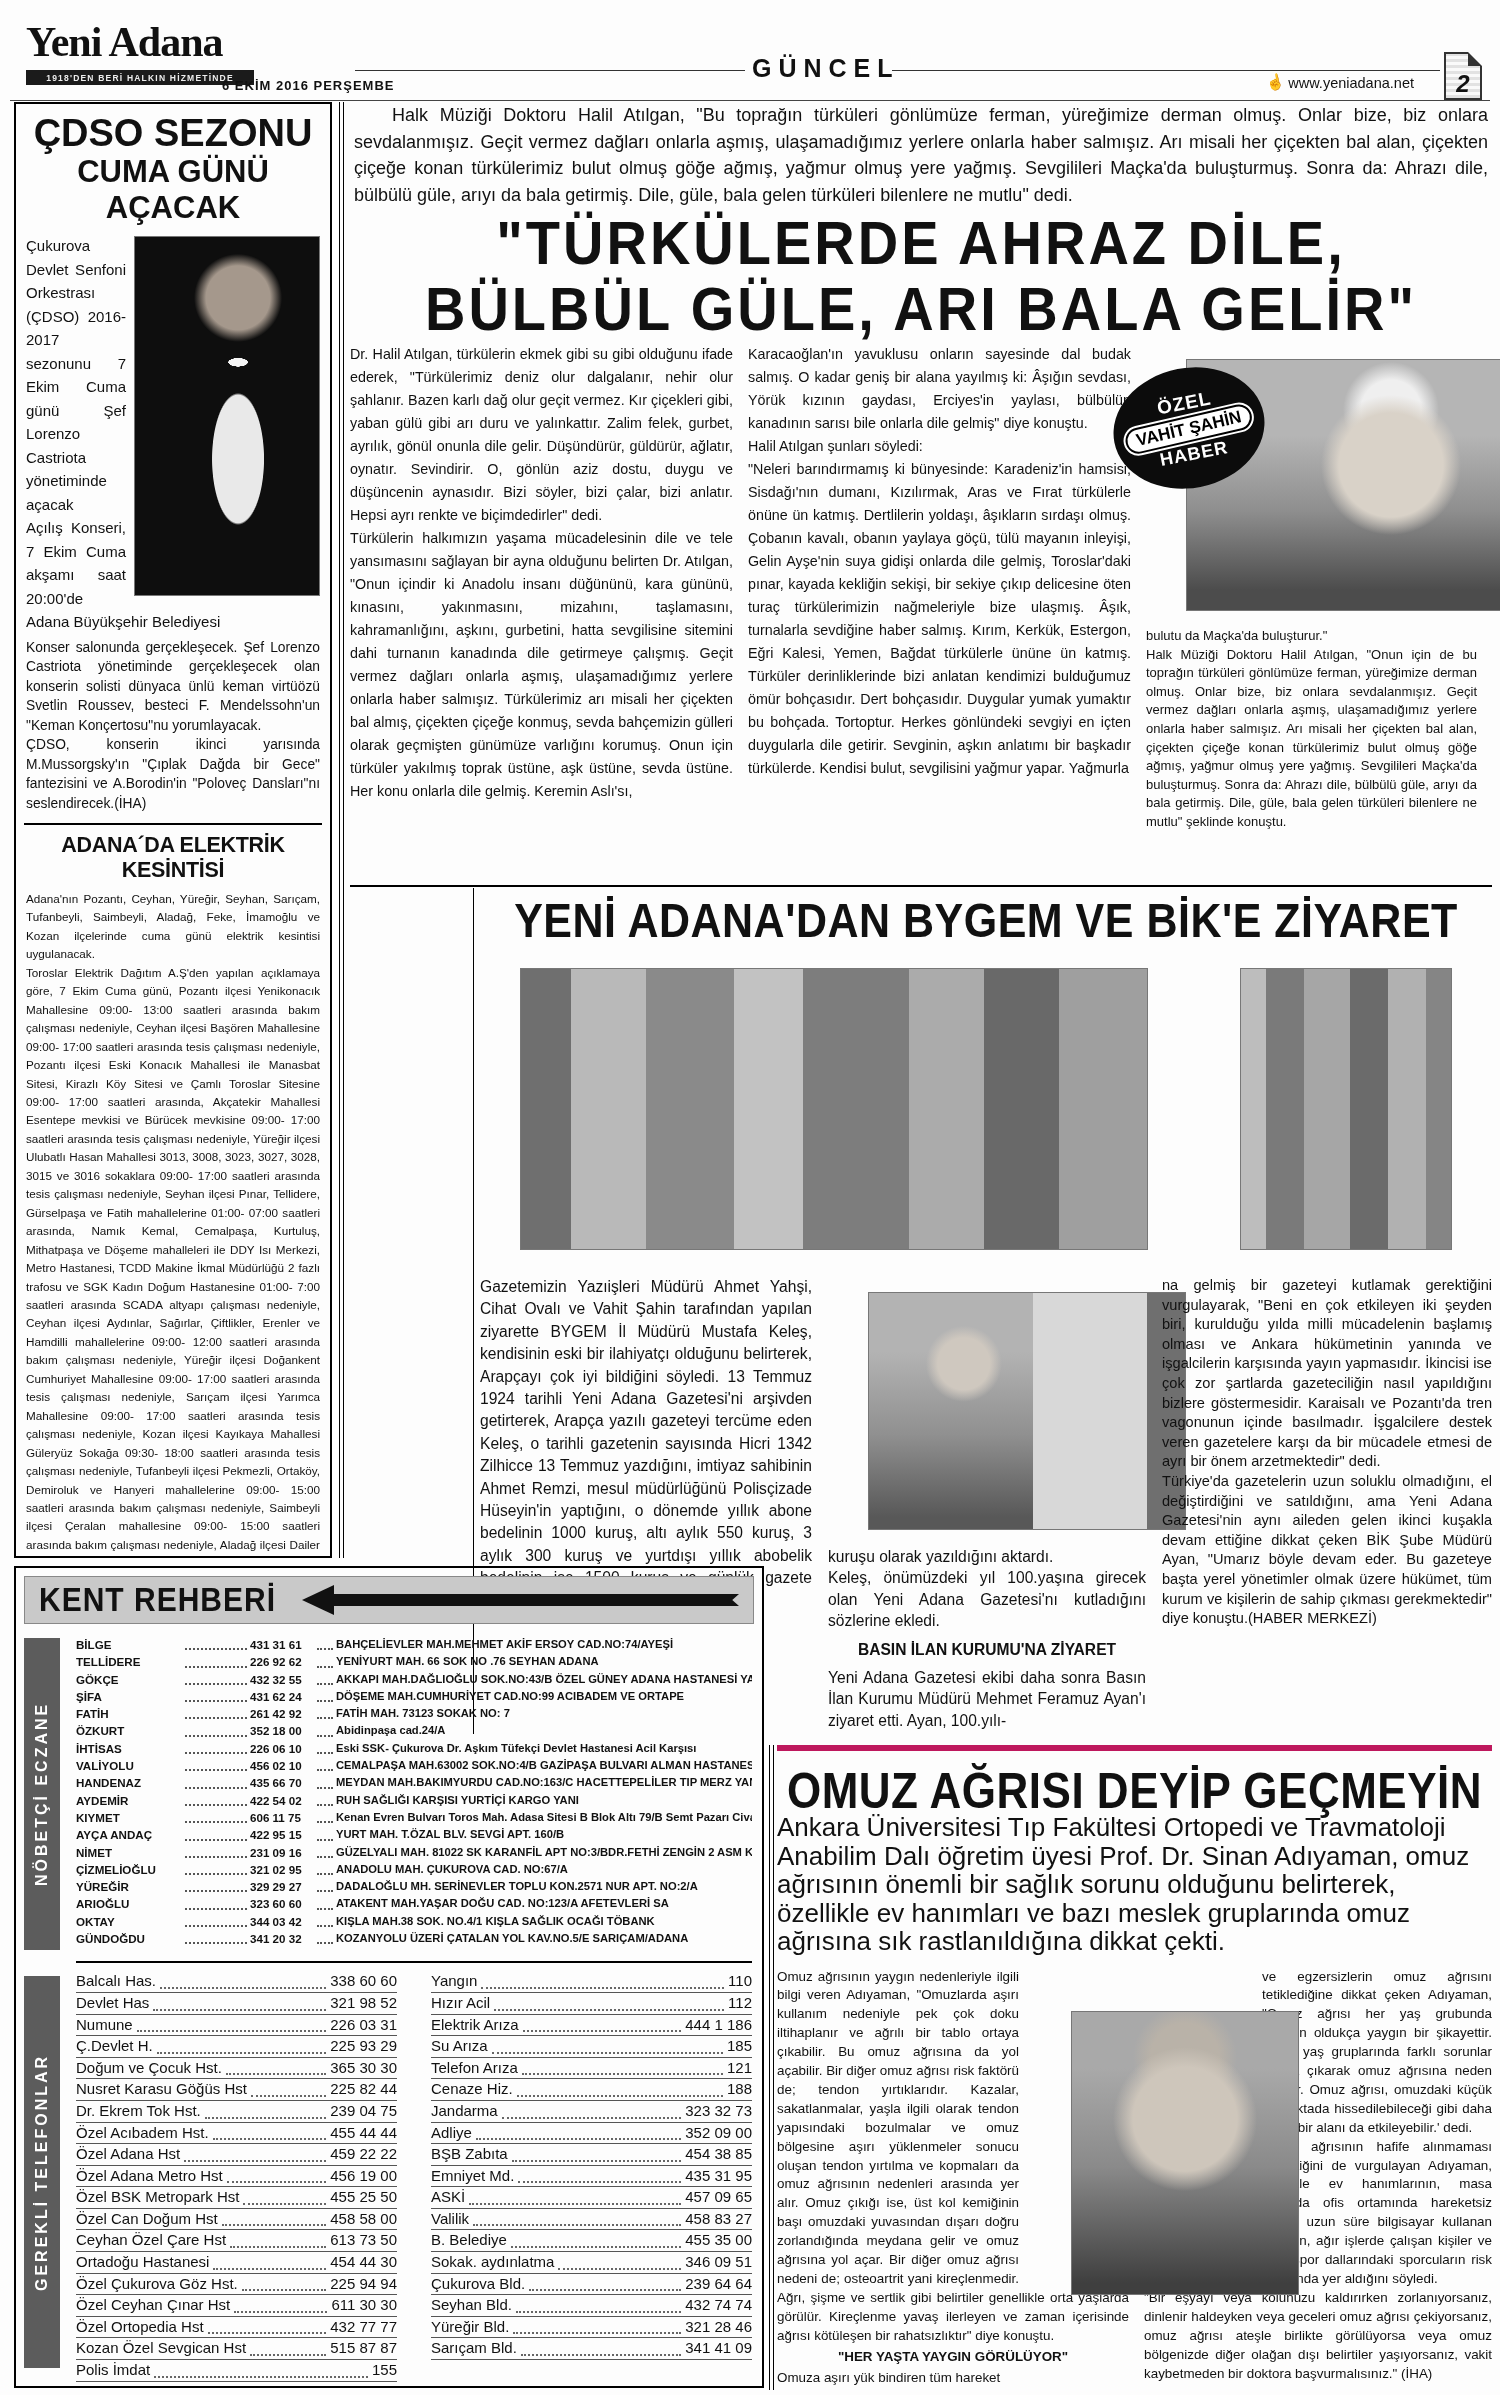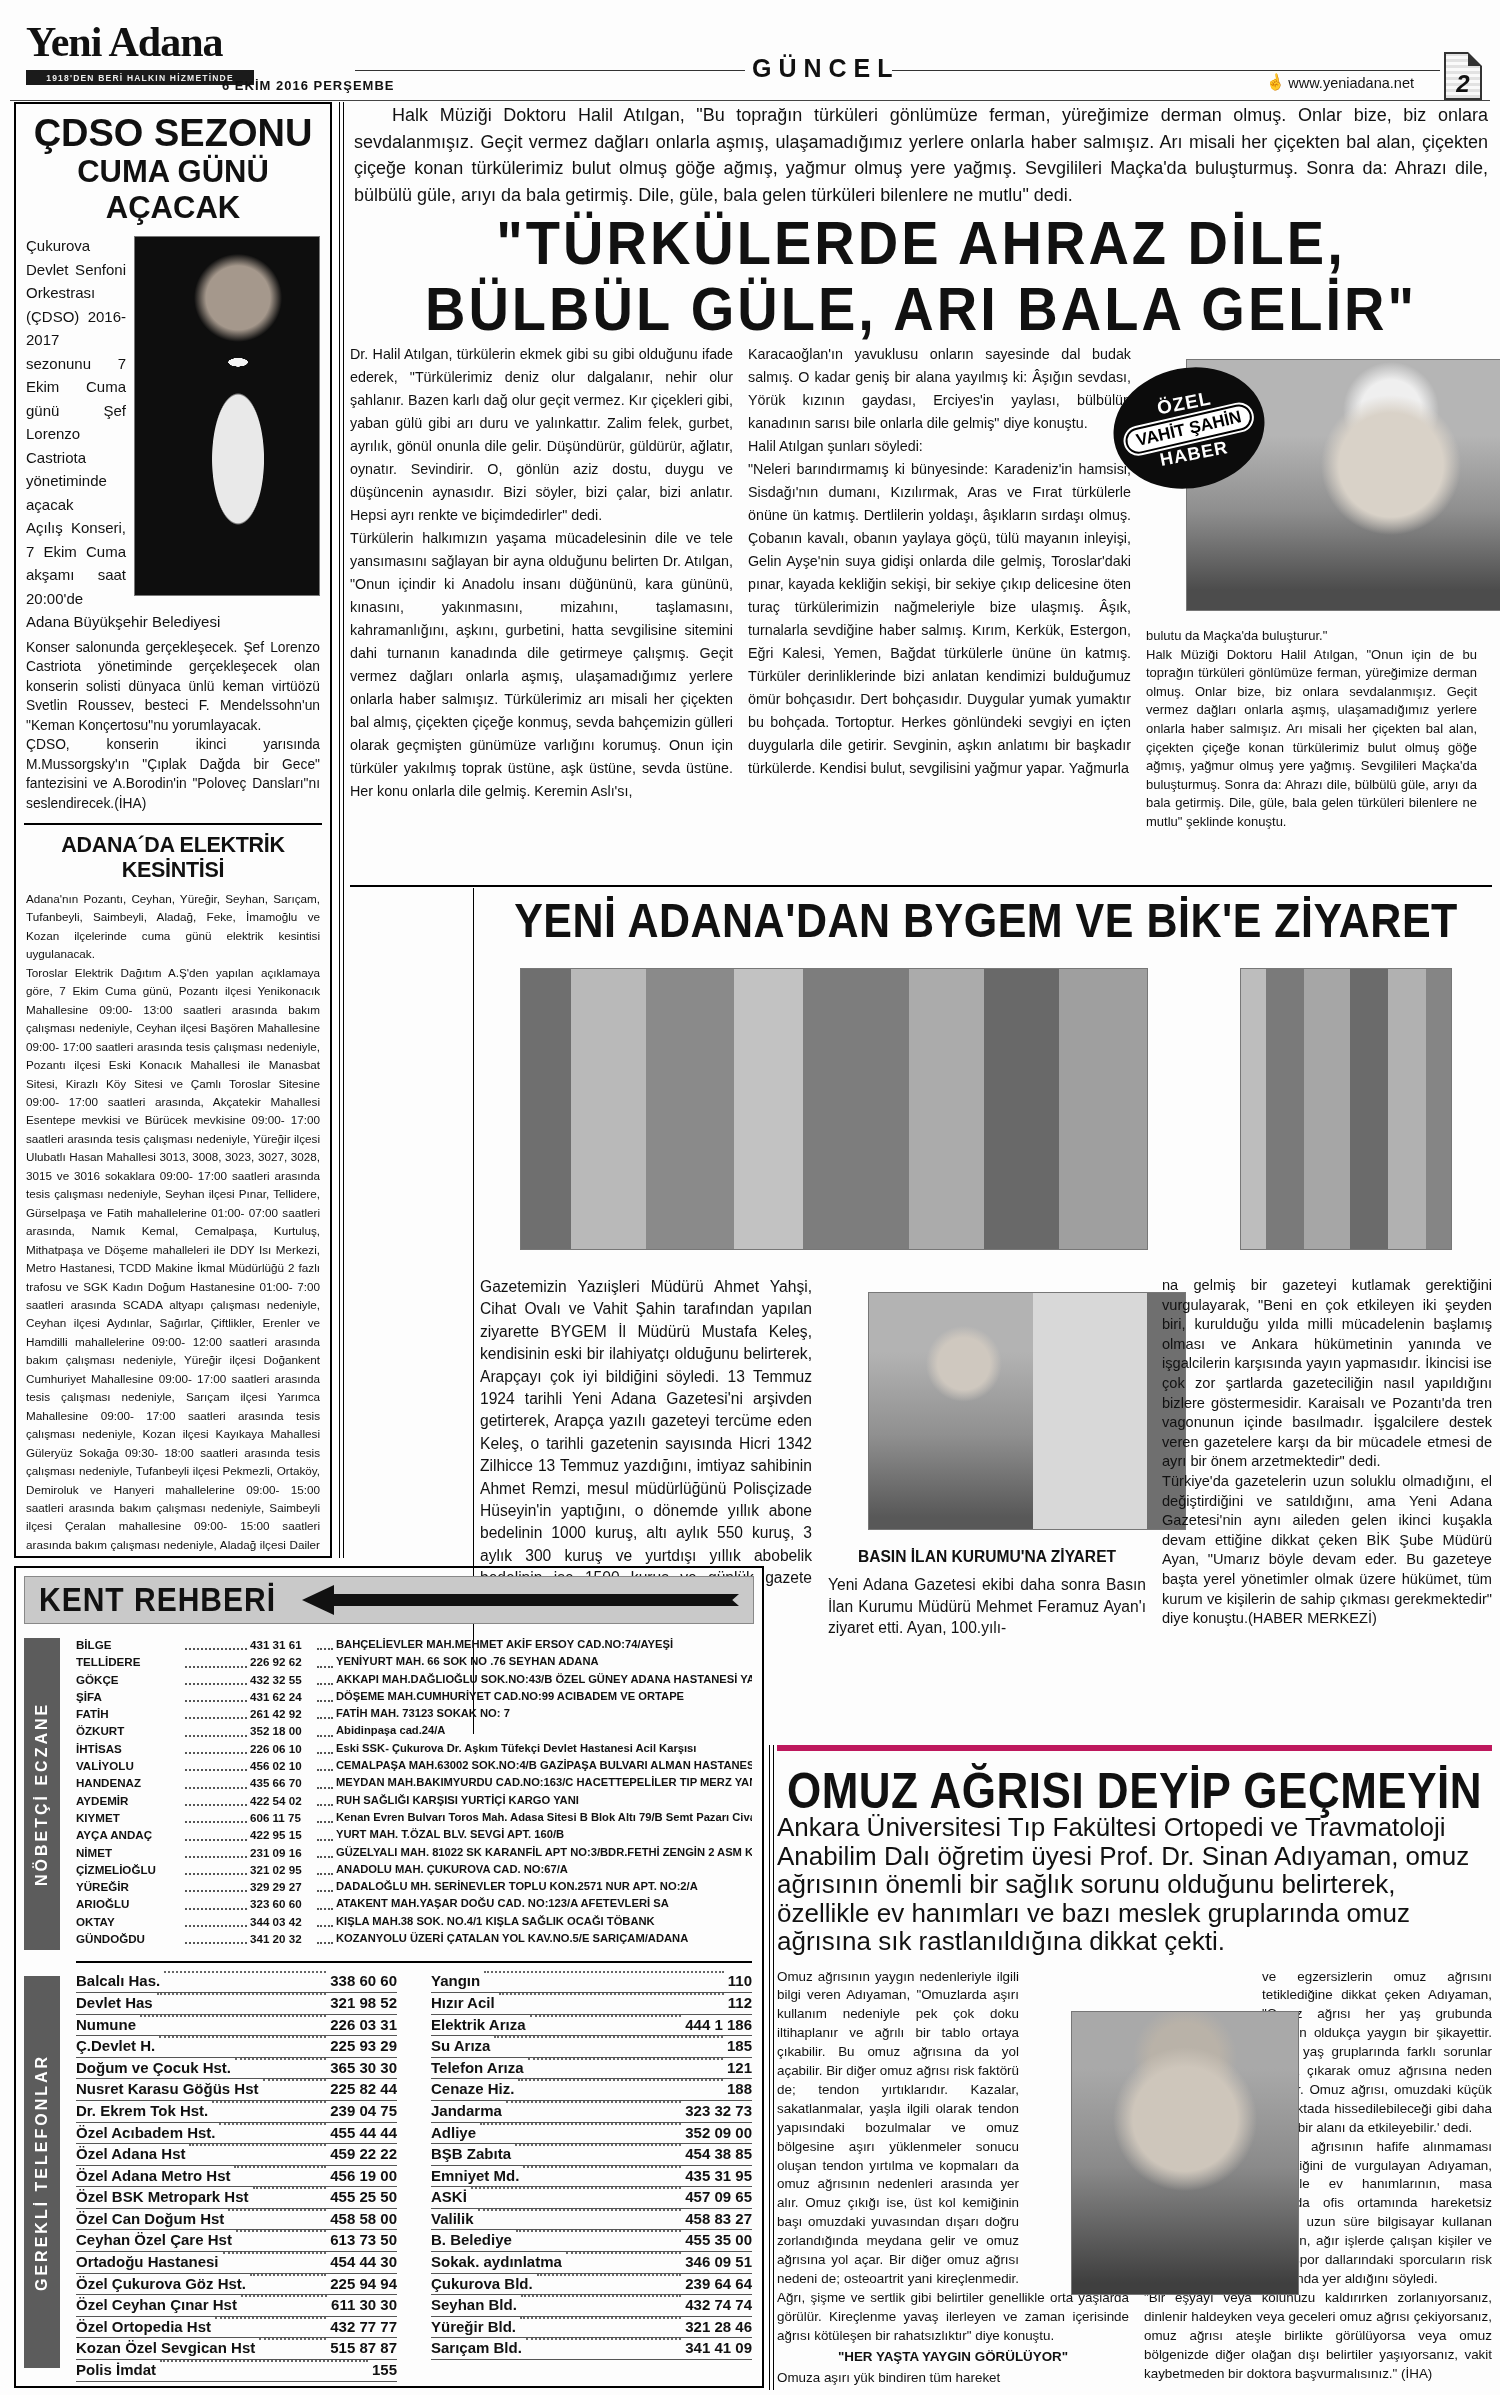--- a/index.html
+++ b/index.html
@@ -111,21 +111,21 @@
   .lab-tel{top:352px;height:392px;}
   .ecz-row{display:flex;align-items:flex-end;font-weight:bold;font-size:11.6px;line-height:17.3px;white-space:nowrap;}
   .ecz-name{flex:0 0 108px;overflow:hidden;}
   .dots{border-bottom:2px dotted #555;margin:0 3px 3px 1px;}
   .d1{flex:0 0 62px;}
   .d2{flex:0 0 16px;}
   .ecz-phone{flex:0 0 66px;}
   .ecz-addr{flex:1;overflow:hidden;font-size:11.2px;}
   .tel-wrap{display:flex;gap:34px;margin-top:14px;padding-top:8px;border-top:2px solid #000;}
   .tel-col{flex:1;}
-  .tel-row{display:flex;align-items:flex-start;border-bottom:1.5px solid #555;font-size:15px;line-height:20.6px;white-space:nowrap;font-weight:bold;}
+  .tel-row{display:flex;align-items:flex-end;border-bottom:1.5px solid #555;font-size:15px;line-height:20.6px;white-space:nowrap;}
   .tel-dots{flex:1;border-bottom:2px dotted #666;margin:0 4px 3px;}
 
   
   .omuz{position:absolute;left:777px;top:1745px;width:715px;height:645px;border-top:6px solid #be185d;
         box-sizing:border-box;padding-top:12px;}
   .om-h{font-size:44px;font-weight:bold;text-align:center;letter-spacing:0.5px;transform:scaleY(1.12);transform-origin:top;}
   .om-sub{font-size:26px;line-height:28.5px;text-align:left;margin-top:0;}
   .om-body{position:relative;margin-top:12px;font-size:13.4px;line-height:18.9px;}
   .om-left{float:left;width:352px;}
   .om-right{float:right;width:348px;}
@@ -203,20 +203,22 @@
   <section class="bygem">
     <div class="by-h">YENİ ADANA'DAN BYGEM VE BİK'E ZİYARET</div>
     <div class="by-photos">
       <figure class="photo by-p1"></figure>
       <figure class="photo by-p2"></figure>
     </div>
     <div class="by-cols">
       <p class="by-c1 prelines just">Gazetemizin Yazıişleri Müdürü Ahmet Yahşi, Cihat Ovalı ve Vahit Şahin tarafından yapılan ziyarette BYGEM İl Müdürü Mustafa Keleş, kendisinin eski bir ilahiyatçı olduğunu belirterek, Arapçayı çok iyi bildiğini söyledi. 13 Temmuz 1924 tarihli Yeni Adana Gazetesi'ni arşivden getirterek, Arapça yazılı gazeteyi tercüme eden Keleş, o tarihli gazetenin sayısında Hicri 1342 Zilhicce 13 Temmuz yazdığını, imtiyaz sahibinin Ahmet Remzi, mesul müdürlüğünü Polisçizade Hüseyin'in yaptığını, o dönemde yıllık abone bedelinin 1000 kuruş, altı aylık 550 kuruş, 3 aylık 300 kuruş ve yurtdışı yıllık abobelik  bedelinin ise 1500 kuruş ve günlük gazete fiyatının ise 50</p>
       <div class="by-c2">
         <figure class="photo"></figure>
+        <p class="by-c2-text prelines just">kuruşu olarak yazıldığını aktardı.
+Keleş, önümüzdeki yıl 100.yaşına girecek olan Yeni Adana Gazetesi'nı kutladığını sözlerine ekledi.</p>
         <p class="by-c2-text subhead-bold">BASIN İLAN KURUMU'NA ZİYARET</p>
         <p class="by-c2-text prelines just">Yeni Adana Gazetesi ekibi daha sonra Basın İlan Kurumu Müdürü Mehmet Feramuz  Ayan'ı ziyaret etti. Ayan, 100.yılı-</p>
       </div>
       <p class="by-c3 prelines just">na gelmiş bir gazeteyi kutlamak gerektiğini vurgulayarak, "Beni en çok etkileyen iki şeyden biri, kurulduğu yılda milli mücadelenin başlamış olması ve Ankara hükümetinin yanında ve işgalcilerin karşısında yayın yapmasıdır. İkincisi ise çok zor şartlarda gazeteciliğin nasıl yapıldığını bizlere göstermesidir. Karaisalı ve Pozantı'da tren vagonunun içinde basılmadır. İşgalcilere destek veren gazetelere karşı da bir mücadele etmesi de ayrı bir önem arzetmektedir" dedi.
 Türkiye'da gazetelerin uzun soluklu olmadığını, el değiştirdiğini ve satıldığını, ama Yeni Adana Gazetesi'nin aynı aileden gelen ikinci kuşakla devam ettiğine dikkat çeken BİK Şube Müdürü Ayan, "Umarız böyle devam eder. Bu gazeteye başta yerel yönetimler olmak üzere hükümet, tüm kurum  ve kişilerin de sahip çıkması gerekmektedir" diye konuştu.(HABER MERKEZİ)</p>
     </div>
   </section>
 
   <section class="kent">
     <div class="kent-head">

